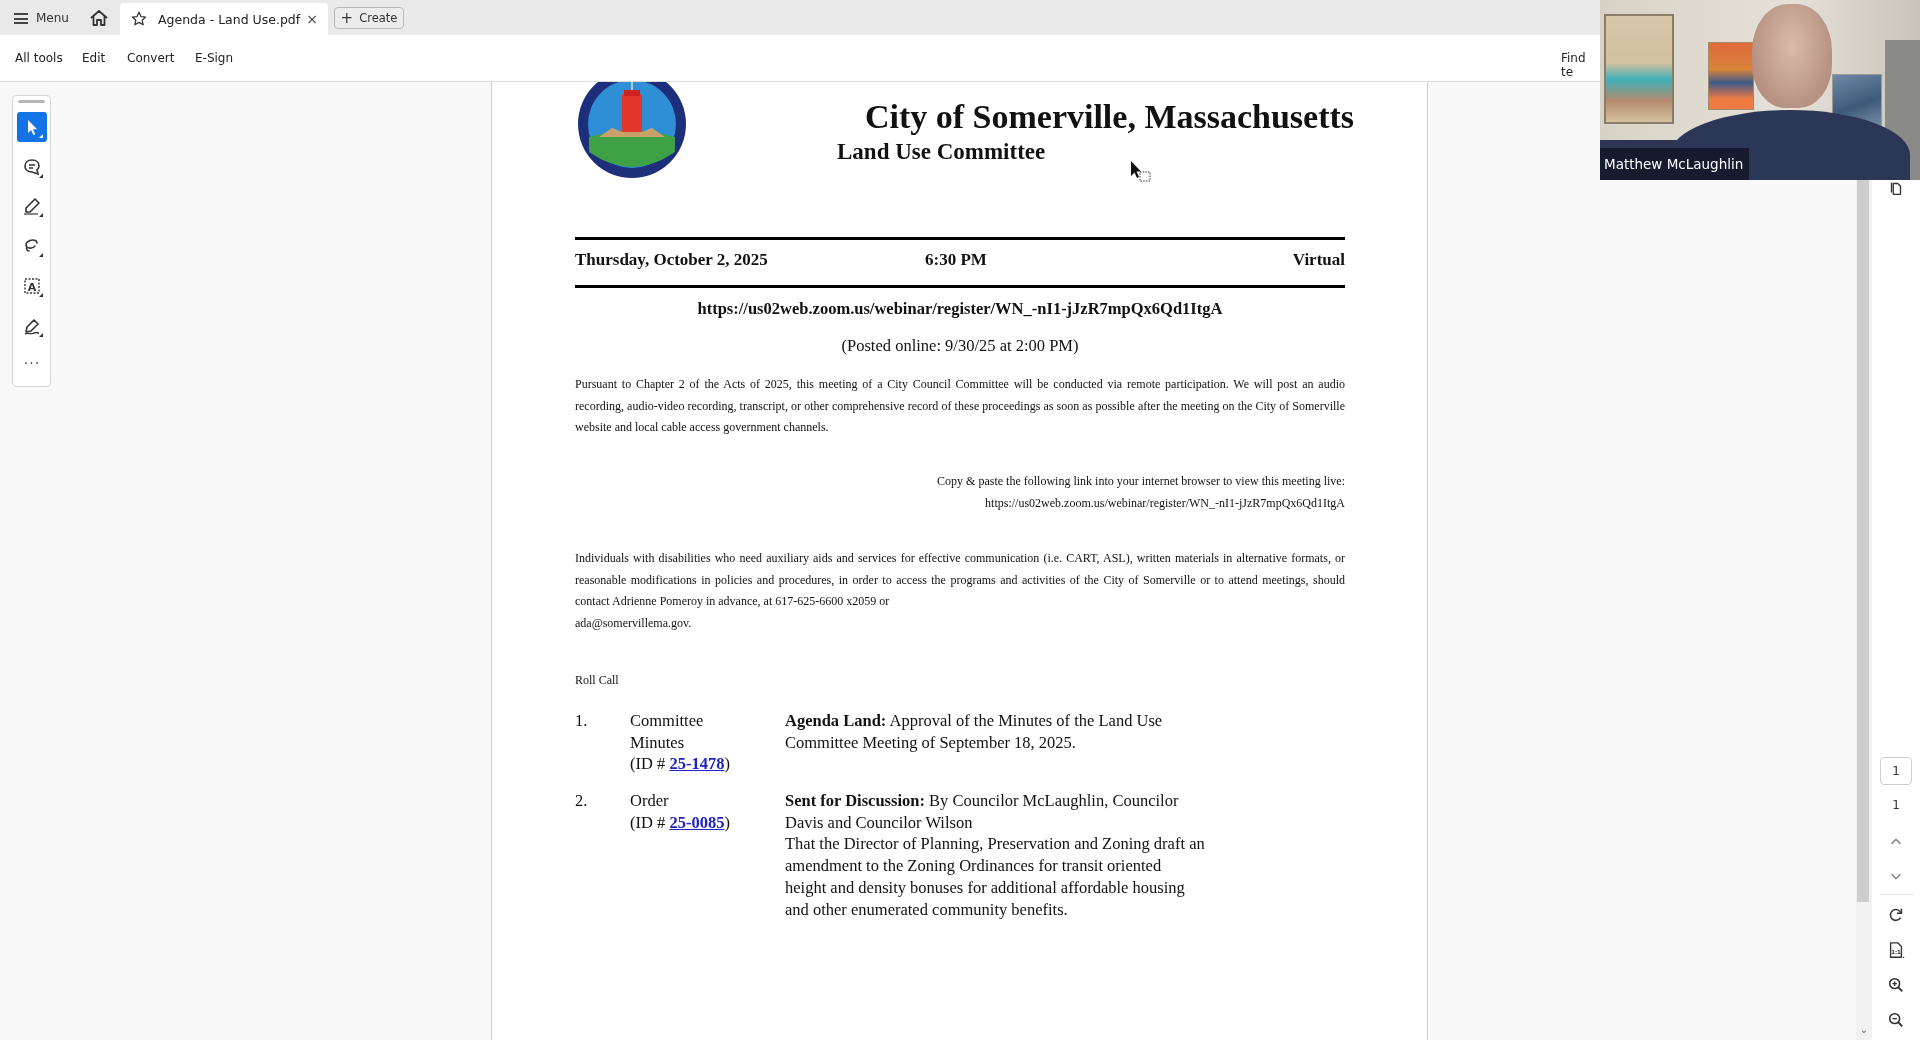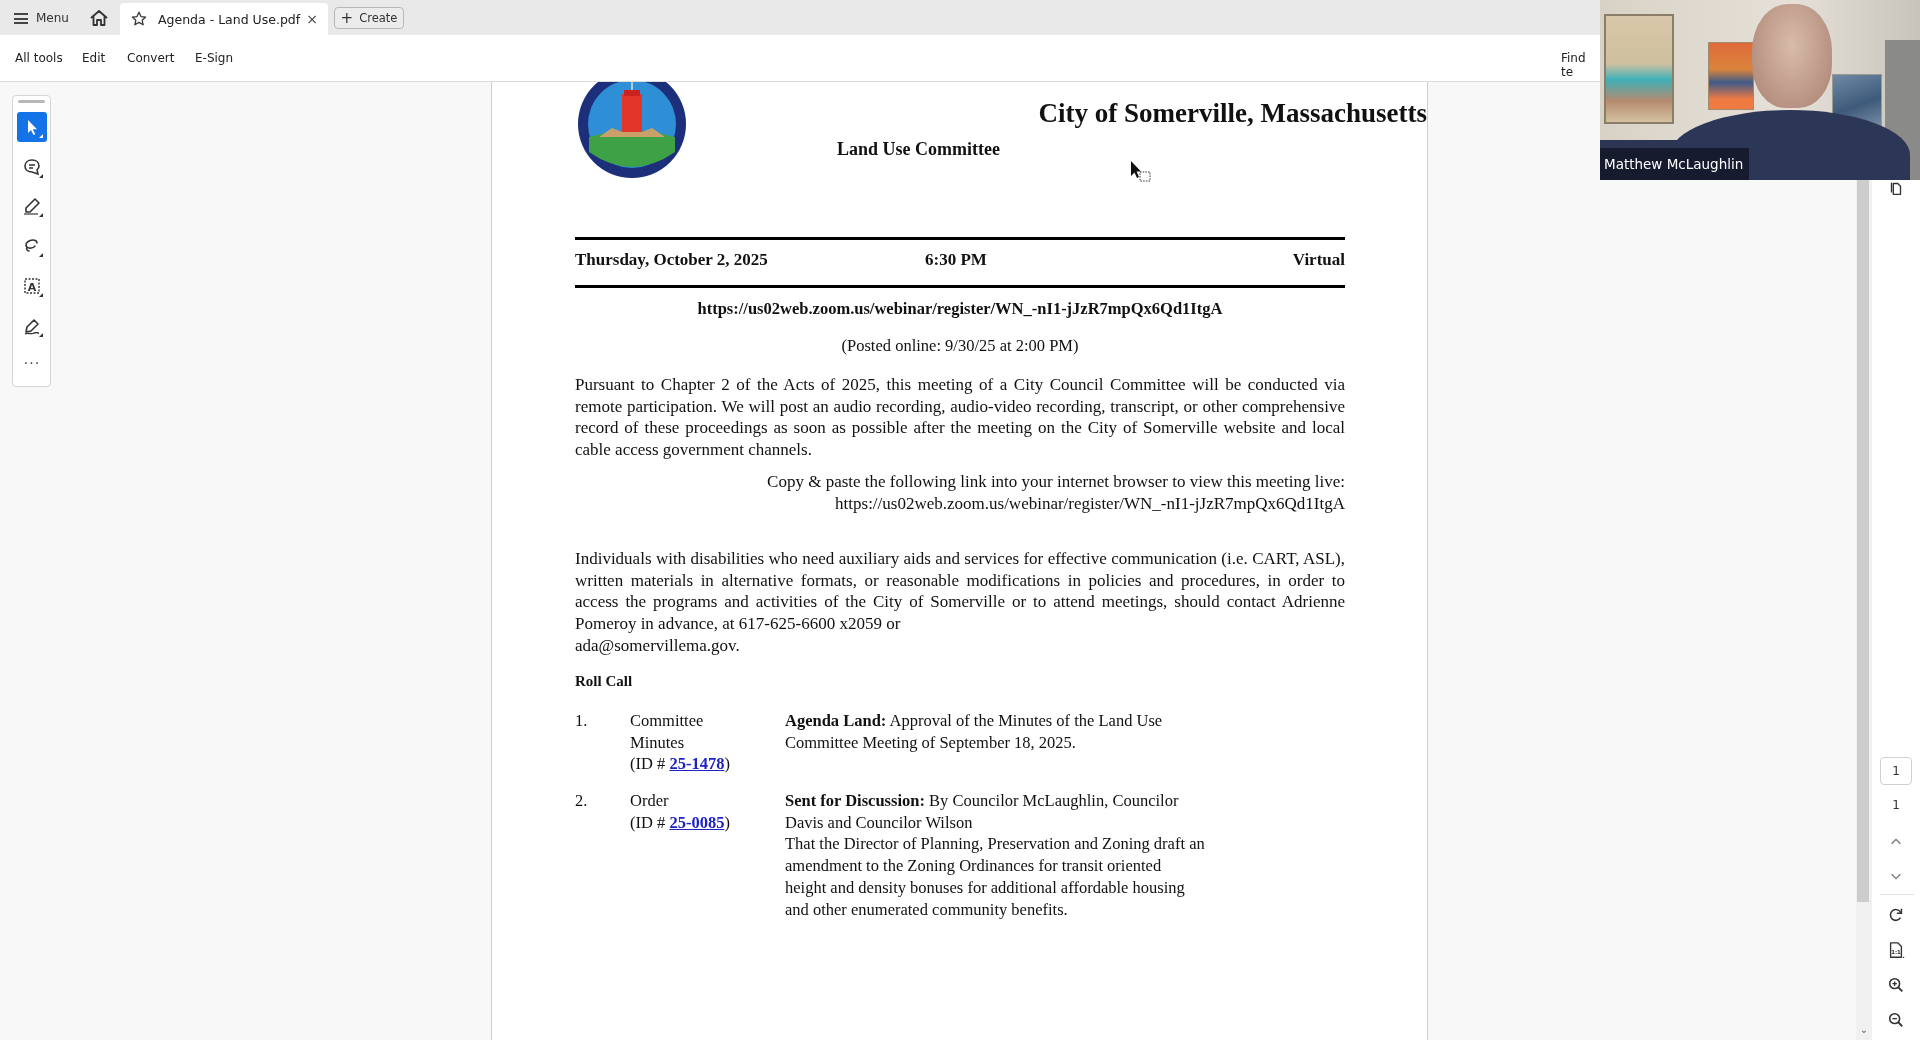--- a/index.html
+++ b/index.html
@@ -30,36 +30,36 @@
   .rail .tool.active { background: #1473e6; }
   .rail .tool svg { width: 20px; height: 20px; }
   .rail .tool .tri { position: absolute; right: 4px; bottom: 4px; width: 0; height: 0; border-left: 4px solid transparent; border-bottom: 4px solid #333; }
   .rail .tool.active .tri { border-bottom-color: #fff; }
   .rail .more { position: absolute; left: 4px; top: 259px; width: 30px; text-align: center; font-size: 14px; color: #444; letter-spacing: 1px; }
 
   
   .page { position: absolute; left: 491px; top: 82px; width: 937px; height: 958px; background: #fff; border-left: 1px solid #cfcfcf; border-right: 1px solid #cfcfcf; font-family: "Liberation Serif", "DejaVu Serif", serif; color: #111; }
   .seal { position: absolute; left: 85px; top: 0; width: 110px; height: 100px; }
   .doc-title { position: absolute; left: 0; width: 100%; text-align: center; font-weight: bold; }
-  .t1 { top: 16px; font-size: 27px; padding-left: 300px; padding-right: 0; text-align: right; }
-  .t2 { top: 57px; font-size: 18px; text-align: left; padding-left: 345px; }
+  .t1 { top: 16px; font-size: 34px; padding-left: 300px; padding-right: 0; text-align: center; }
+  .t2 { top: 57px; font-size: 23px; text-align: left; padding-left: 345px; }
   .t3 { top: 105px; font-size: 23px; text-align: left; padding-left: 335px; }
   .rule { position: absolute; left: 83px; width: 770px; height: 3px; background: #000; }
   .meta-row { position: absolute; left: 83px; width: 770px; top: 168px; font-size: 17px; font-weight: bold; height: 22px; }
   .meta-row .date { position: absolute; left: 0; }
   .meta-row .time { position: absolute; left: 350px; }
   .meta-row .loc { position: absolute; right: 0; }
   .url-bold { position: absolute; left: 83px; width: 770px; top: 217px; text-align: center; font-size: 16.5px; font-weight: bold; }
   .posted { position: absolute; left: 83px; width: 770px; top: 254px; text-align: center; font-size: 16.5px; }
-  .para { position: absolute; left: 83px; width: 770px; font-size: 17px; line-height: 21.7px; text-align: justify; }
+  .para { position: absolute; left: 83px; width: 770px; font-size: 12px; line-height: 21.7px; text-align: justify; }
   .p1 { top: 292px; }
   .p2 { top: 389px; text-align: right; }
   .p3 { top: 466px; font-family: Liberation Serif, serif; }
   .p3 .lastline { text-align: left; }
-  .roll { position: absolute; left: 83px; top: 591px; font-size: 15px; font-weight: bold; }
+  .roll { position: absolute; left: 83px; top: 591px; font-size: 12px; font-weight: normal; }
   .item { position: absolute; left: 83px; width: 770px; font-size: 16.5px; line-height: 21.7px; }
   .item .num { position: absolute; left: 0; top: 0; }
   .item .kind { position: absolute; left: 55px; top: 0; width: 120px; }
   .item .desc { position: absolute; left: 210px; top: 0; width: 420px; }
   .item a { color: #1a0dab; font-weight: bold; text-decoration: underline; color: #1d22c4; }
   .item1 { top: 628px; }
   .item2 { top: 708px; }
 
   .cursor { position: absolute; left: 1130px; top: 160px; width: 22px; height: 28px; }
 

